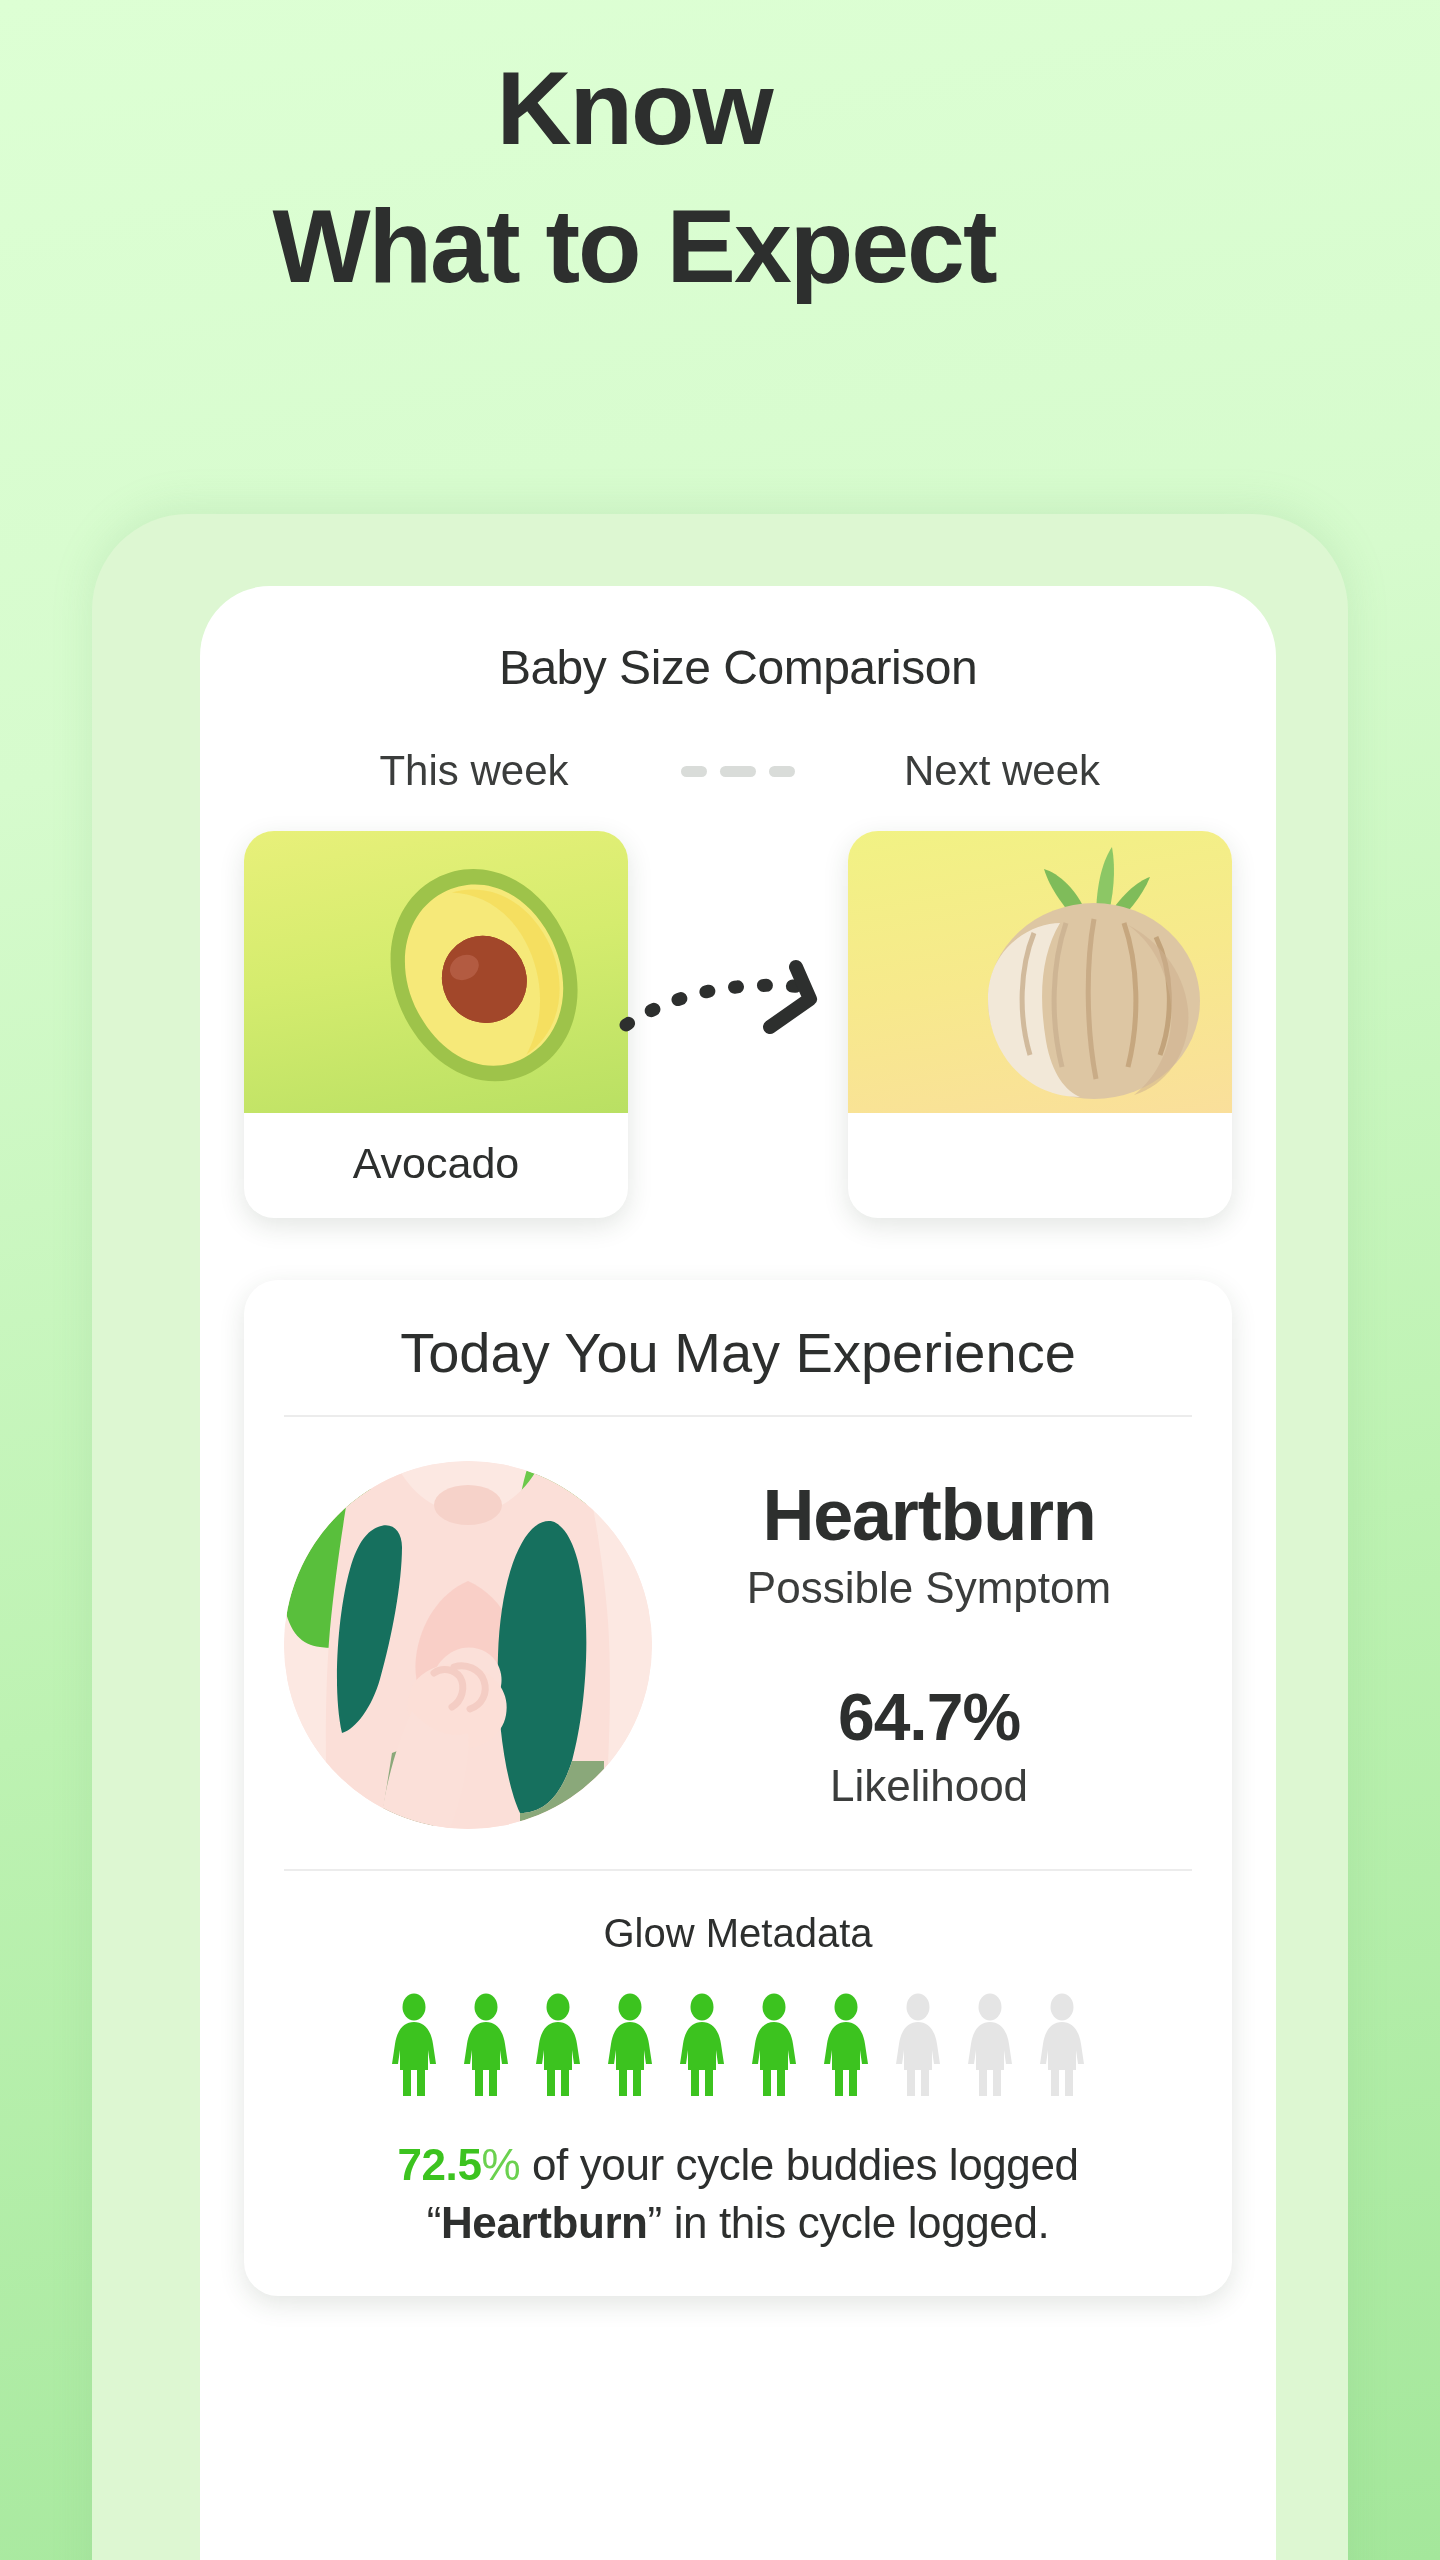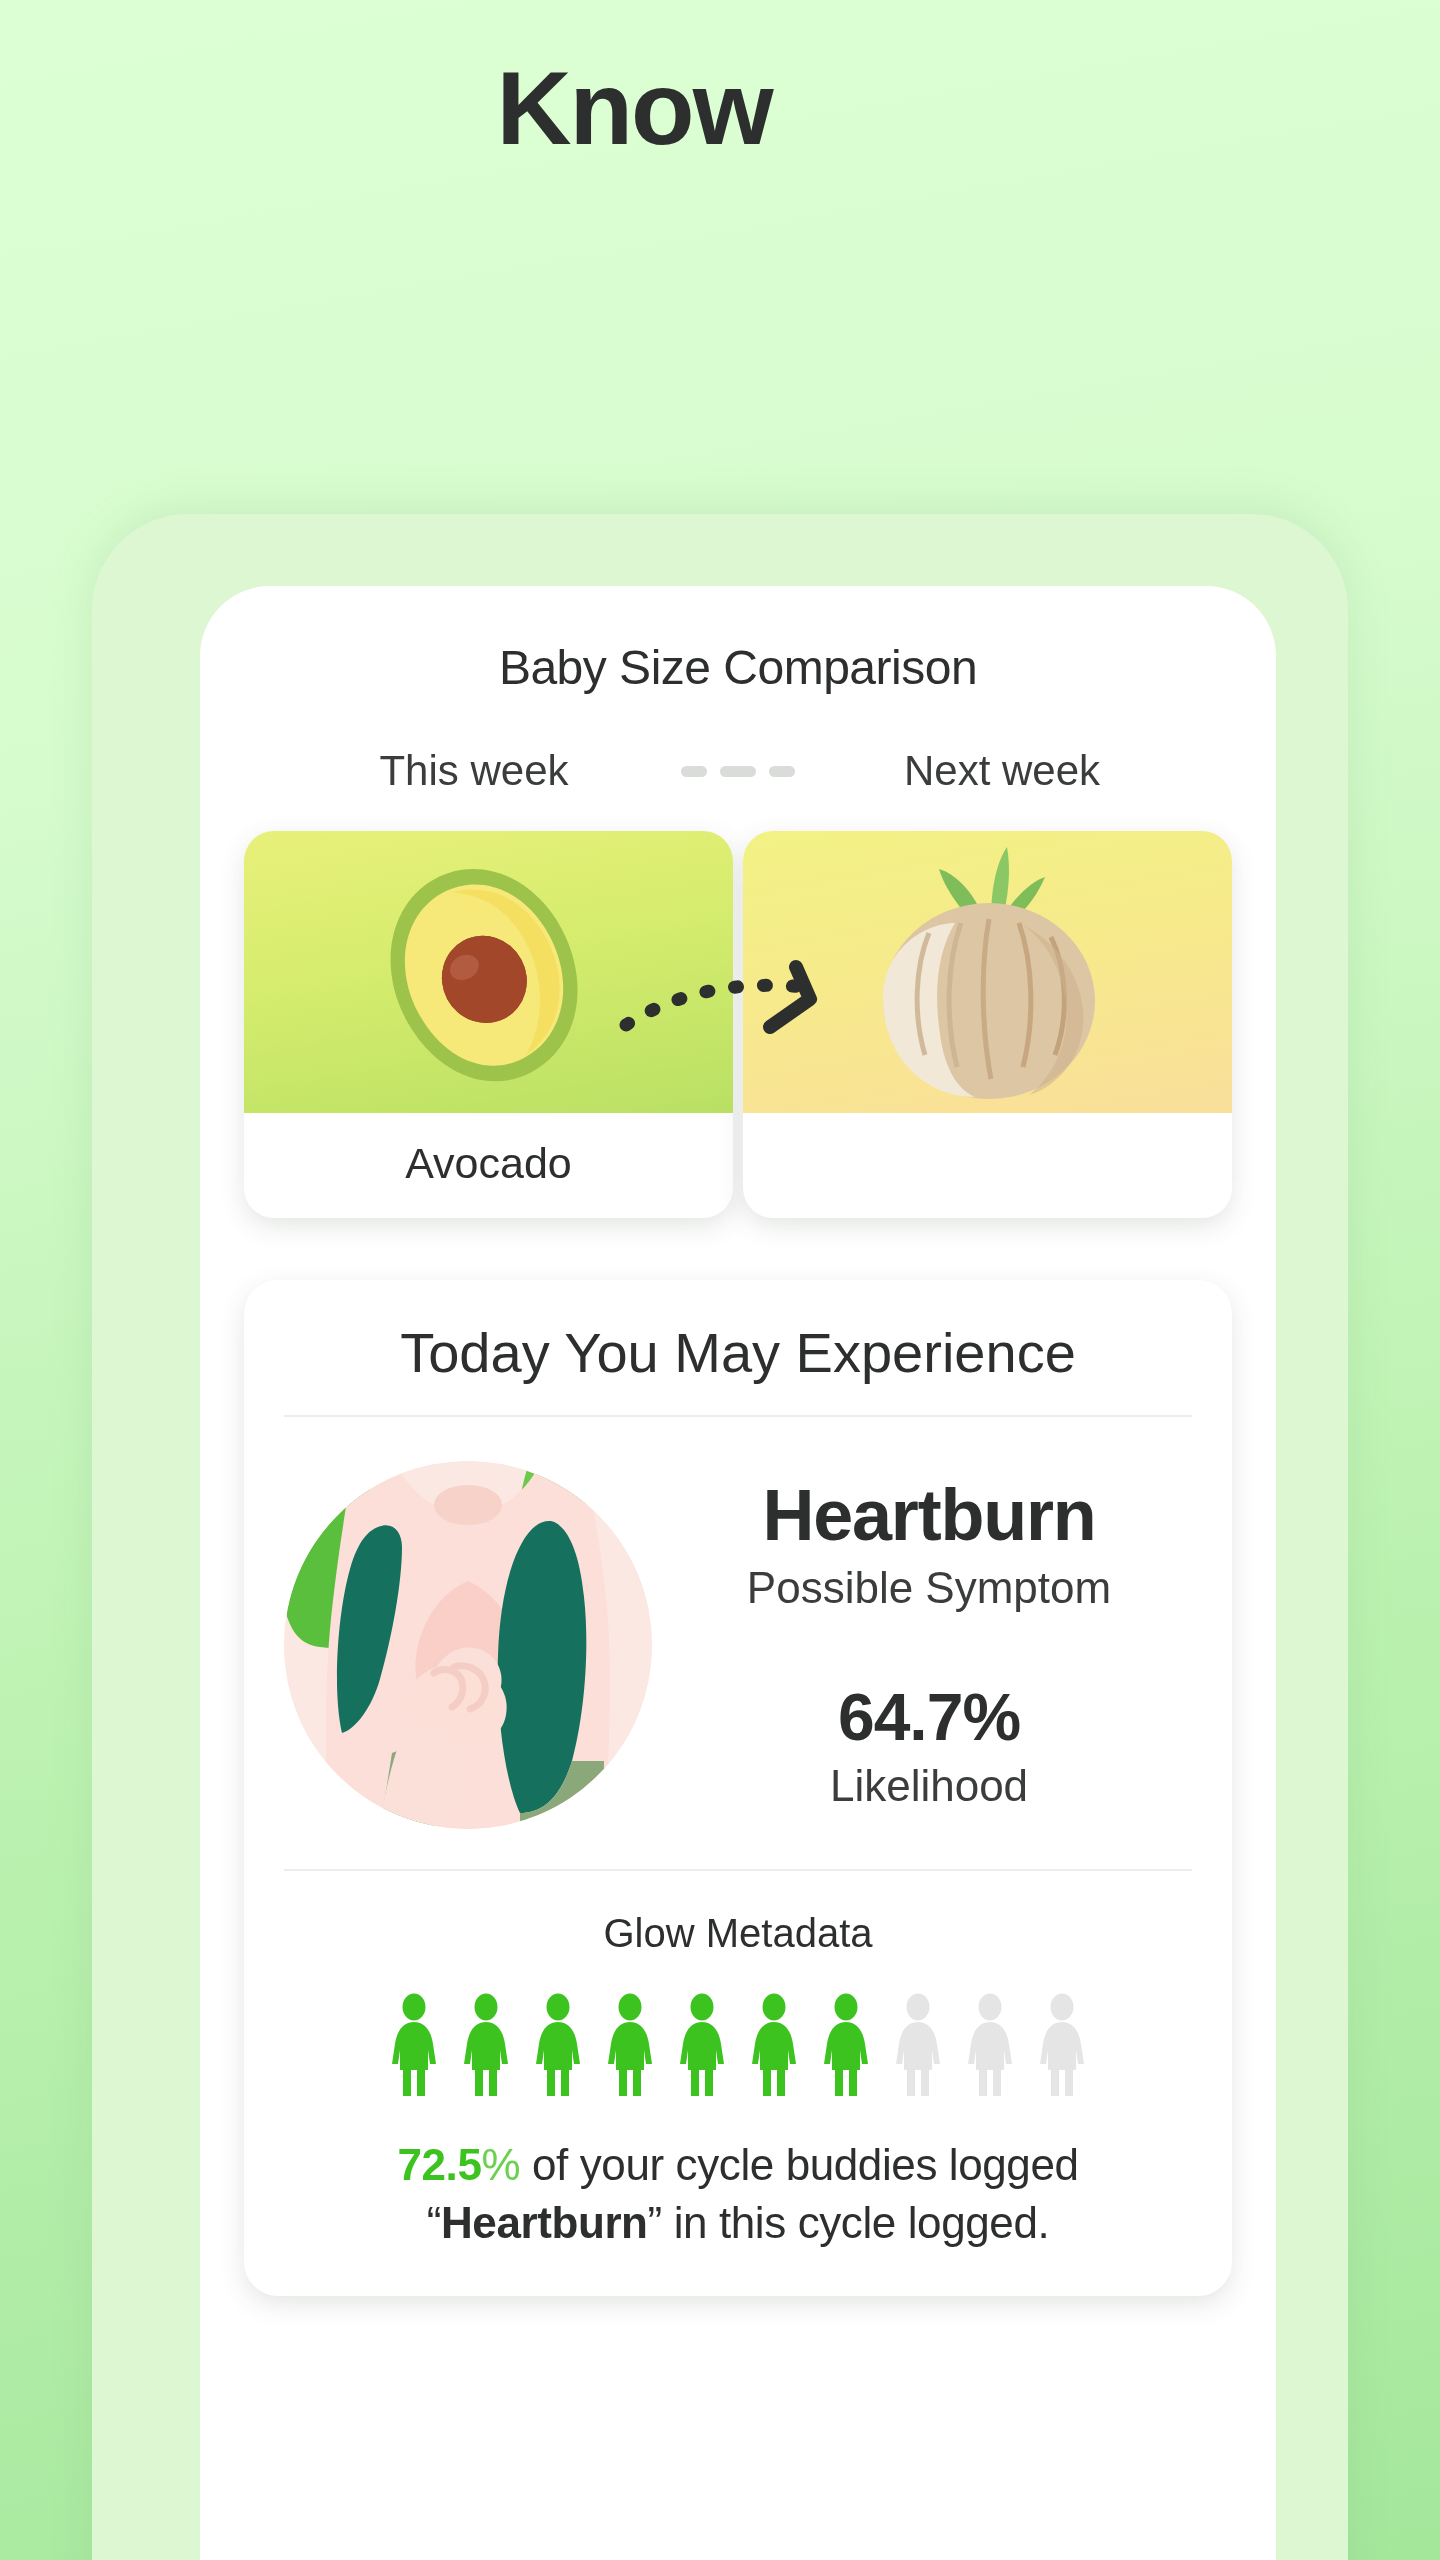--- a/index.html
+++ b/index.html
@@ -80,21 +80,21 @@
   .dash.d2 { width: 36px; }
   .dash.d3 { width: 26px; }
 
   .compare-row {
     position: relative;
     display: flex;
     justify-content: space-between;
     margin-top: 36px;
   }
   .fruit-card {
-    width: 489px;
+    width: 384px;
     background: #ffffff;
     border-radius: 30px;
     box-shadow: 0 8px 26px rgba(40,60,40,0.13);
     overflow: hidden;
   }
   .fruit-img {
     height: 282px;
     position: relative;
     overflow: hidden;
   }
@@ -199,20 +199,21 @@
   }
   .meta-text .big { font-weight: 700; color: #3cc31f; }
   .meta-text .pct-sign { font-weight: 400; color: #6bd14f; }
   .meta-text .quoted { font-weight: 700; color: #2d2f2e; }
 </style>
 </head>
 <body>
 
 <div class="headline">
   <span>Know</span>
+  <span class="line2">What to Expect</span>
 </div>
 
 <div class="phone-shell">
   <div class="phone-screen">
 
     <div class="baby-card">
       <div class="baby-title">Baby Size Comparison</div>
 
       <div class="week-row">
         <div class="week-label">This week</div>

